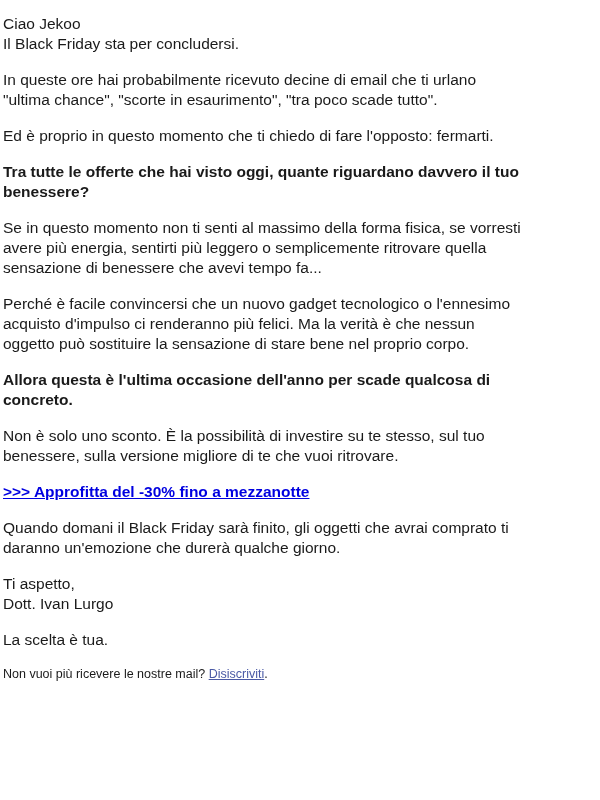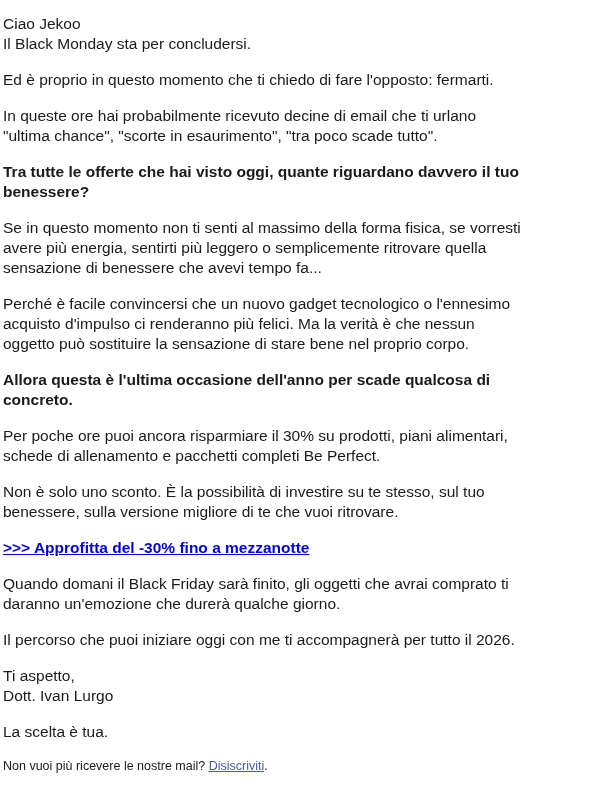--- a/index.html
+++ b/index.html
@@ -45,43 +45,41 @@
   a.unsubscribe-link {
     color: var(--unsub, #4a59a5);
     cursor: pointer;
   }
 </style>
 </head>
 <body>
 
 <div class="email-body">
 
-  <p><span>Ciao Jekoo</span><br><span>Il Black Monday sta per concludersi.</span></p>
+  <p><span>Ciao Jekoo</span><br><span>Il Black Friday sta per concludersi.</span></p>
+
+  <p>In queste ore hai probabilmente ricevuto decine di email che ti urlano "ultima chance", "scorte in esaurimento", "tra poco scade tutto".</p>
 
   <p>Ed è proprio in questo momento che ti chiedo di fare l'opposto: fermarti.</p>
-
-  <p>In queste ore hai probabilmente ricevuto decine di email che ti urlano "ultima chance", "scorte in esaurimento", "tra poco scade tutto".</p>
 
   <p class="bold">Tra tutte le offerte che hai visto oggi, quante riguardano davvero il tuo benessere?</p>
 
   <p>Se in questo momento non ti senti al massimo della forma fisica, se vorresti avere più energia, sentirti più leggero o semplicemente ritrovare quella sensazione di benessere che avevi tempo fa...</p>
 
   <p>Perché è facile convincersi che un nuovo gadget tecnologico o l'ennesimo acquisto d'impulso ci renderanno più felici. Ma la verità è che nessun oggetto può sostituire la sensazione di stare bene nel proprio corpo.</p>
 
   <p class="bold">Allora questa è l'ultima occasione dell'anno per scade qualcosa di concreto.</p>
 
-  <p>Per poche ore puoi ancora risparmiare il 30% su prodotti, piani alimentari, schede di allenamento e pacchetti completi Be Perfect.</p>
 
   <p>Non è solo uno sconto. È la possibilità di investire su te stesso, sul tuo benessere, sulla versione migliore di te che vuoi ritrovare.</p>
 
   <p><a class="cta-link" href="#">&gt;&gt;&gt; Approfitta del -30% fino a mezzanotte</a></p>
 
   <p>Quando domani il Black Friday sarà finito, gli oggetti che avrai comprato ti daranno un'emozione che durerà qualche giorno.</p>
 
-  <p>Il percorso che puoi iniziare oggi con me ti accompagnerà per tutto il 2026.</p>
 
   <p><span>Ti aspetto,</span><br><span>Dott. Ivan Lurgo</span></p>
 
   <p>La scelta è tua.</p>
 
   <p class="footer-note"><span>Non vuoi più ricevere le nostre mail? </span><a class="unsubscribe-link" href="#">Disiscriviti</a><span>.</span></p>
 
 </div>
 
 </body></html>

